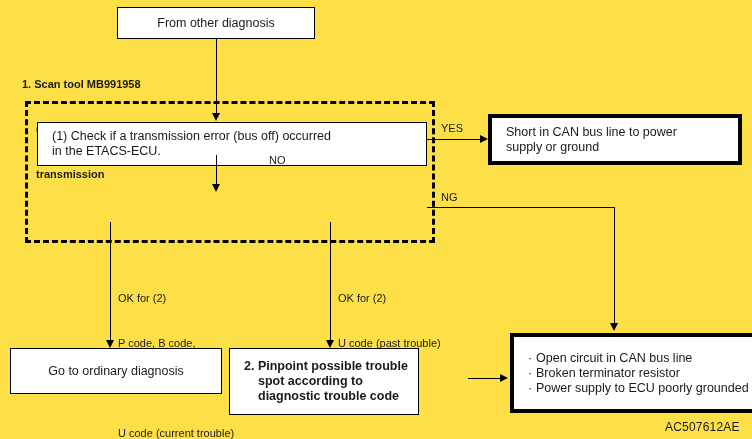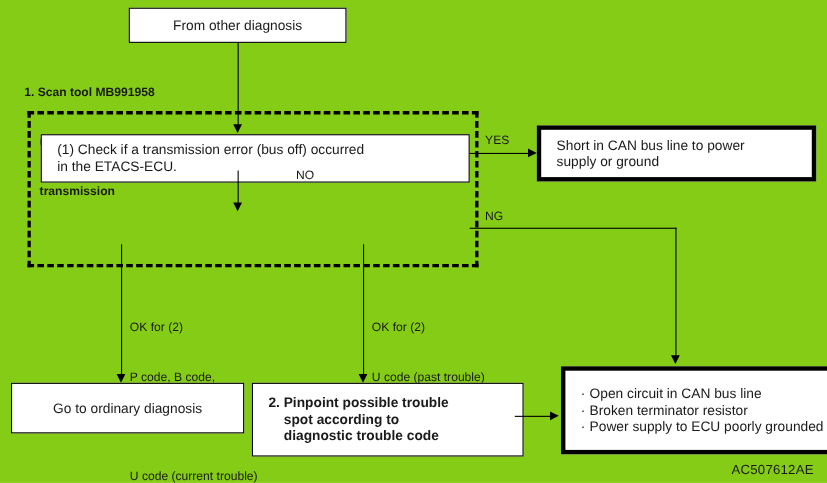--- a/index.html
+++ b/index.html
@@ -4,21 +4,21 @@
 <style>
   html, body {
     margin: 0;
     padding: 0;
     background: #ffffff;
   }
   #page {
     position: relative;
     width: 752px;
     height: 439px;
-    background: #84cc16;
+    background: #fde047;
     font-family: "Liberation Sans", sans-serif;
     color: #1a1a1a;
     overflow: hidden;
   }
   .box {
     position: absolute;
     box-sizing: border-box;
     border: 1px solid #000;
     background: #fff;
     display: flex;
@@ -142,21 +142,21 @@
   <div class="arrow-down" style="left:326px; top:340px;"></div>
   <div class="label" style="left:338px; top:261px;">
     <span class="list-line">OK for (2)</span>
     <span class="list-line">U code (past trouble)</span>
   </div>
 
   <div class="box center" style="left:10px; top:348px; width:212px; height:46px;">
     <span class="pad">Go to ordinary diagnosis</span>
   </div>
 
-  <div class="box bold" style="left:229px; top:348px; width:247px; height:67px;">
+  <div class="box bold" style="left:229px; top:348px; width:190px; height:67px;">
     <span class="pad-l">
       <span class="hang">2. Pinpoint possible trouble</span>
       <span class="hang indent">spot according to</span>
       <span class="hang indent">diagnostic trouble code</span>
     </span>
   </div>
 
   <div class="hline" style="left:468px; top:378px; width:34px;"></div>
   <div class="arrow-right" style="left:500px; top:374px;"></div>
 

